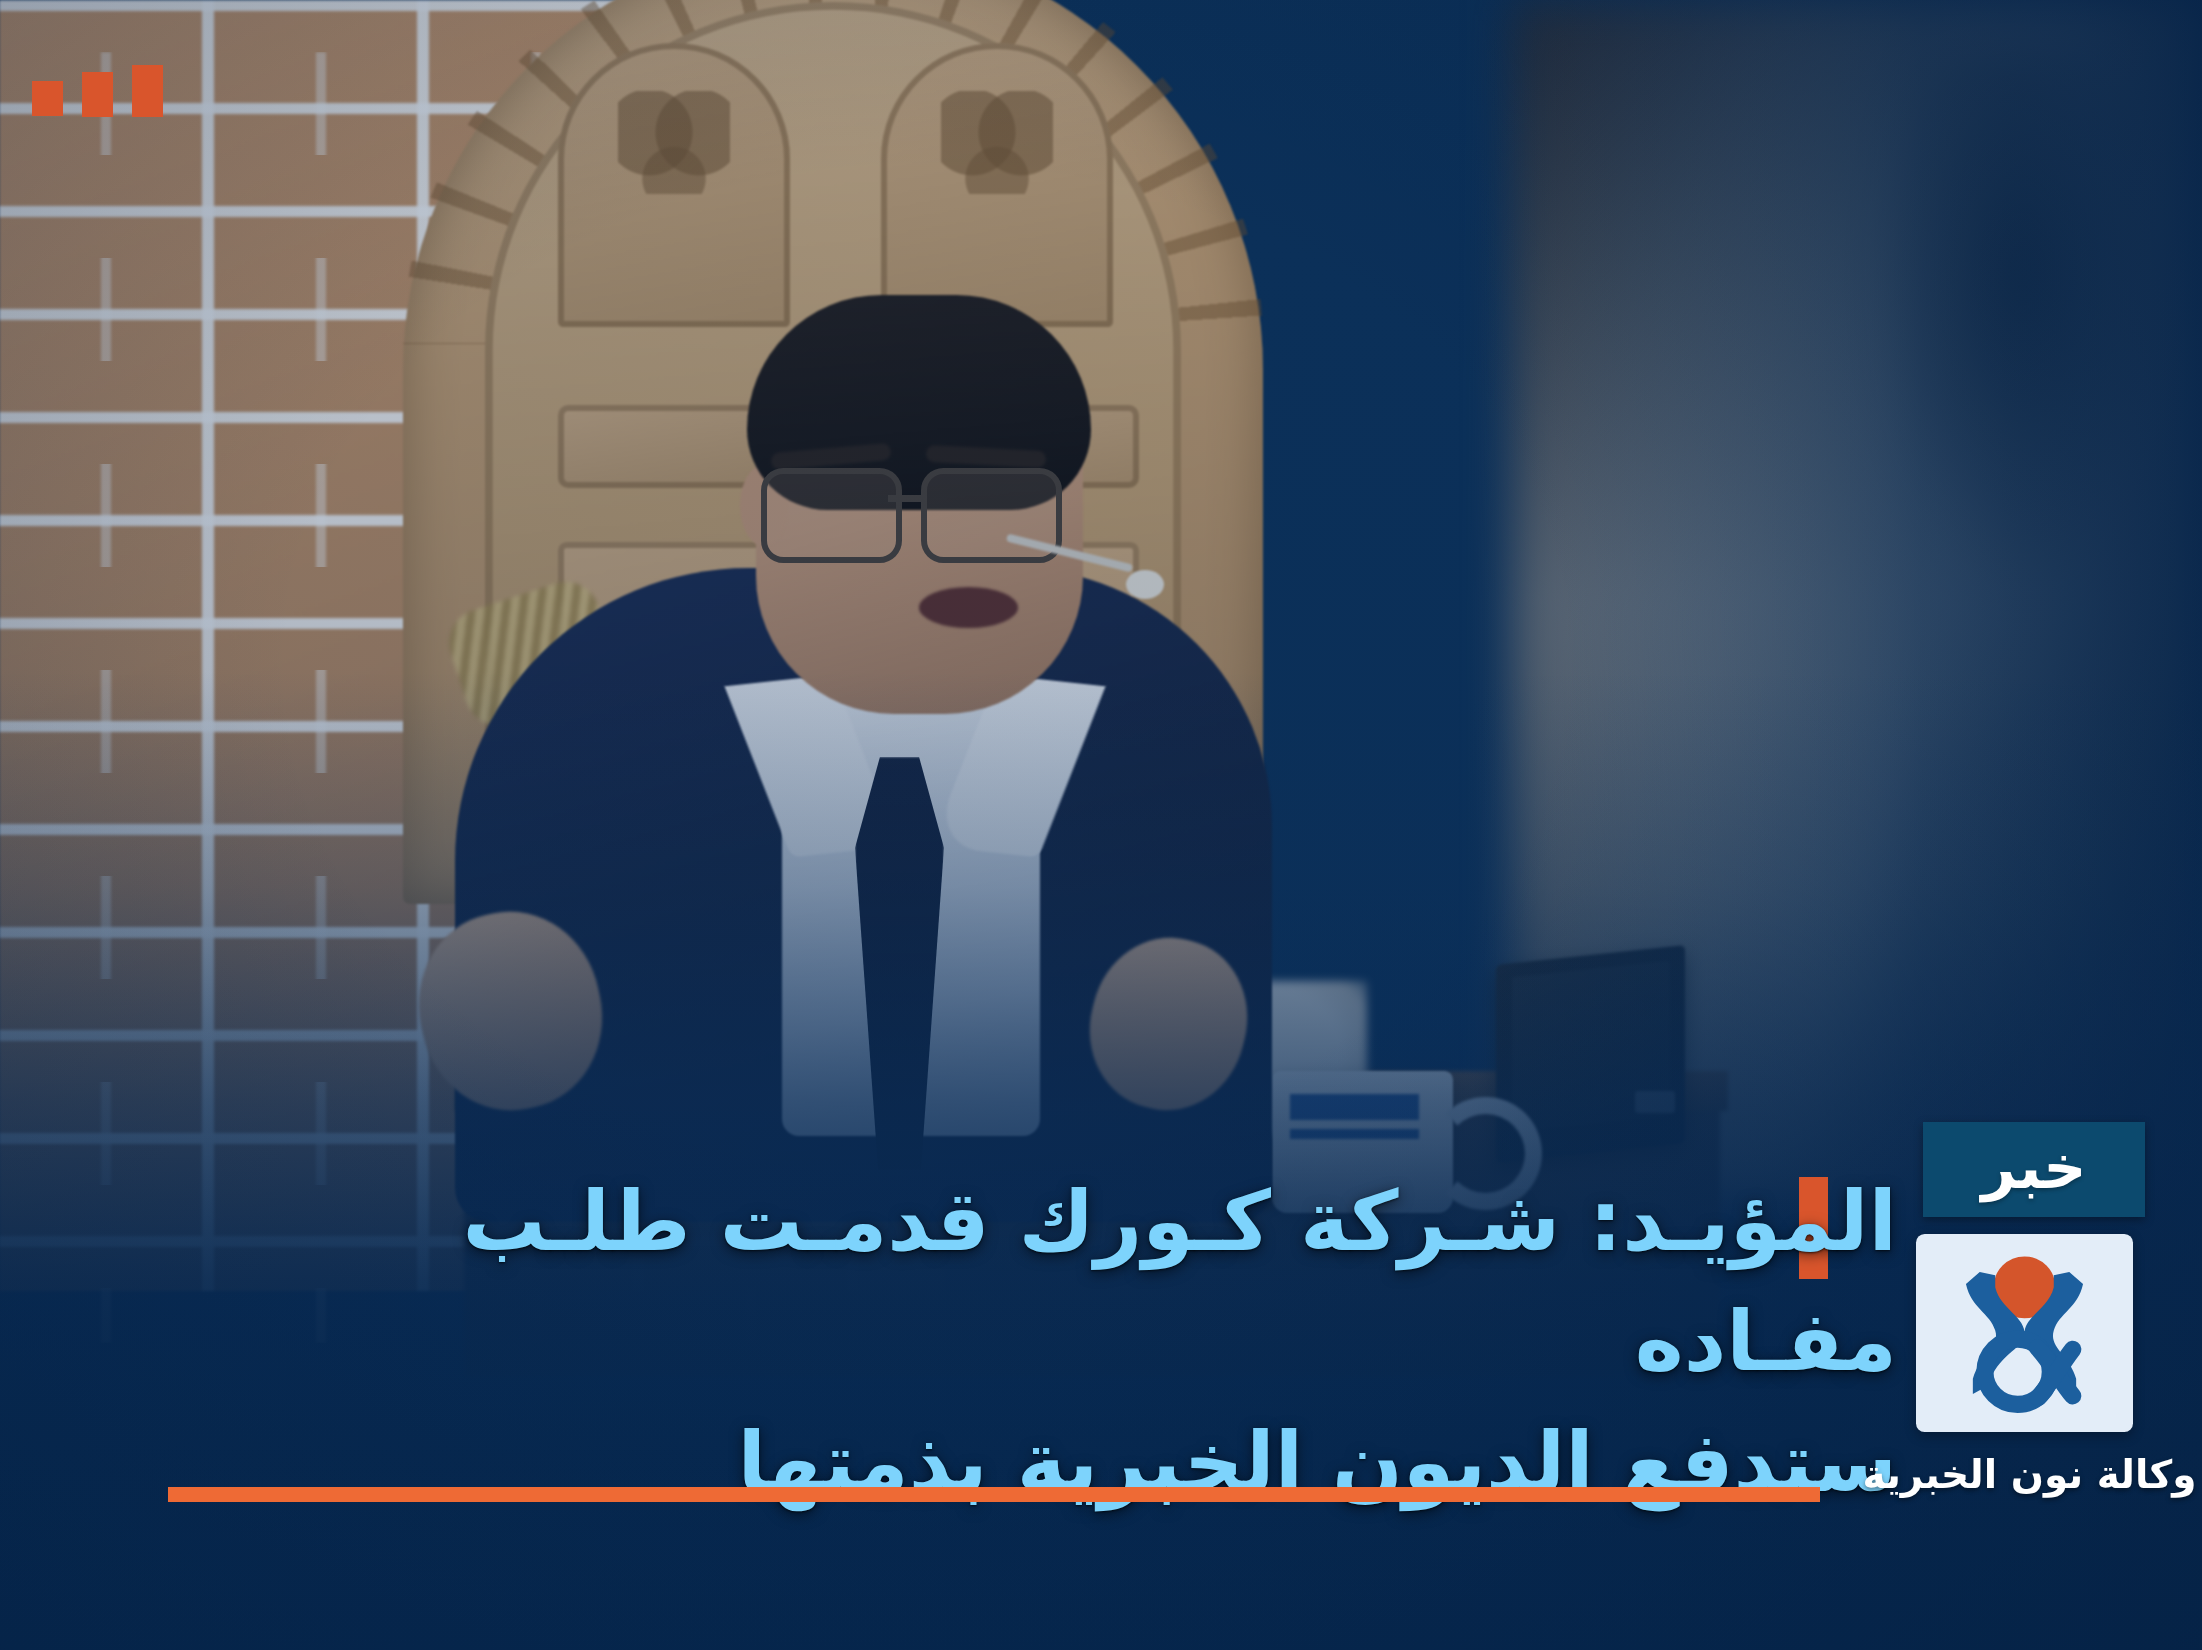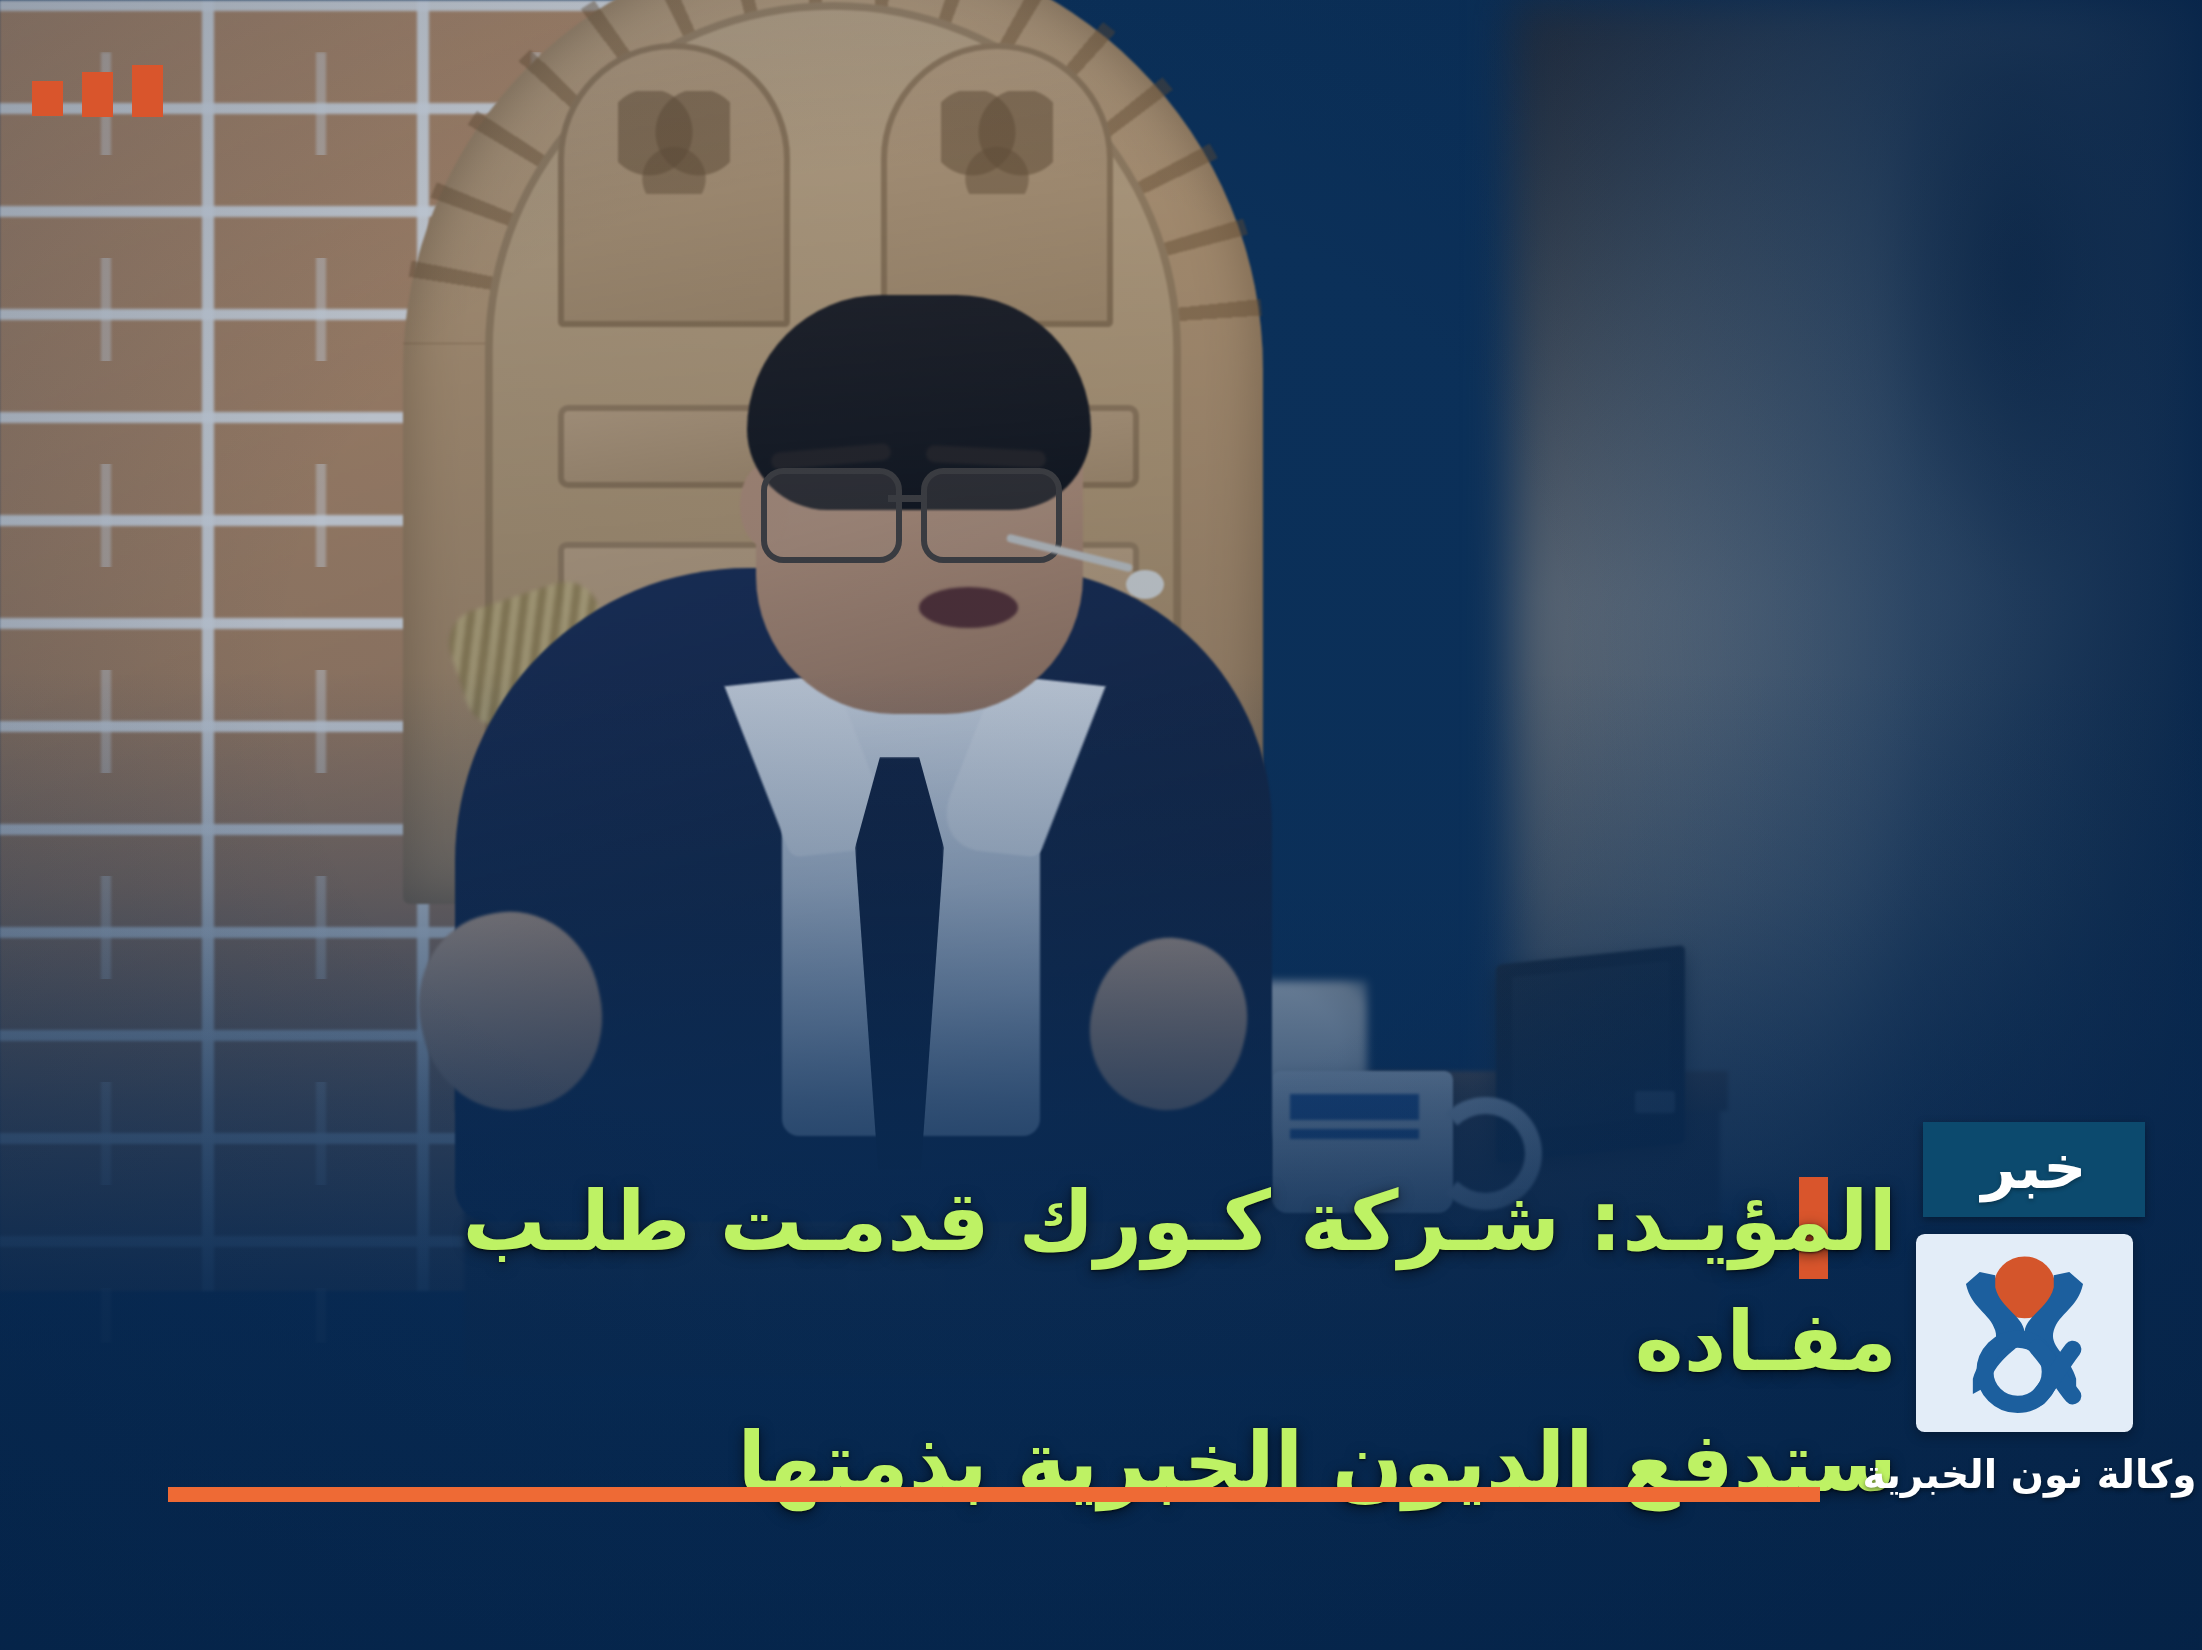--- a/index.html
+++ b/index.html
@@ -378,21 +378,21 @@
 
   .headline-wrap {
     position: absolute;
     right: 305px;
     top: 1162px;
     width: 1678px;
     text-align: right;
   }
   .headline {
     margin: 0;
-    color: #bef264;
+    color: #7dd3fc;
     font-size: 83px;
     font-weight: bold;
     line-height: 1.45;
     letter-spacing: 0px;
     text-shadow: 0 3.4px 13.8px rgba(0,0,0,.55), 0 0.9px 2.6px rgba(0,0,0,.7);
     direction: rtl;
   }
   .headline .l2 { display: block; }
 
   .headline-bar {

